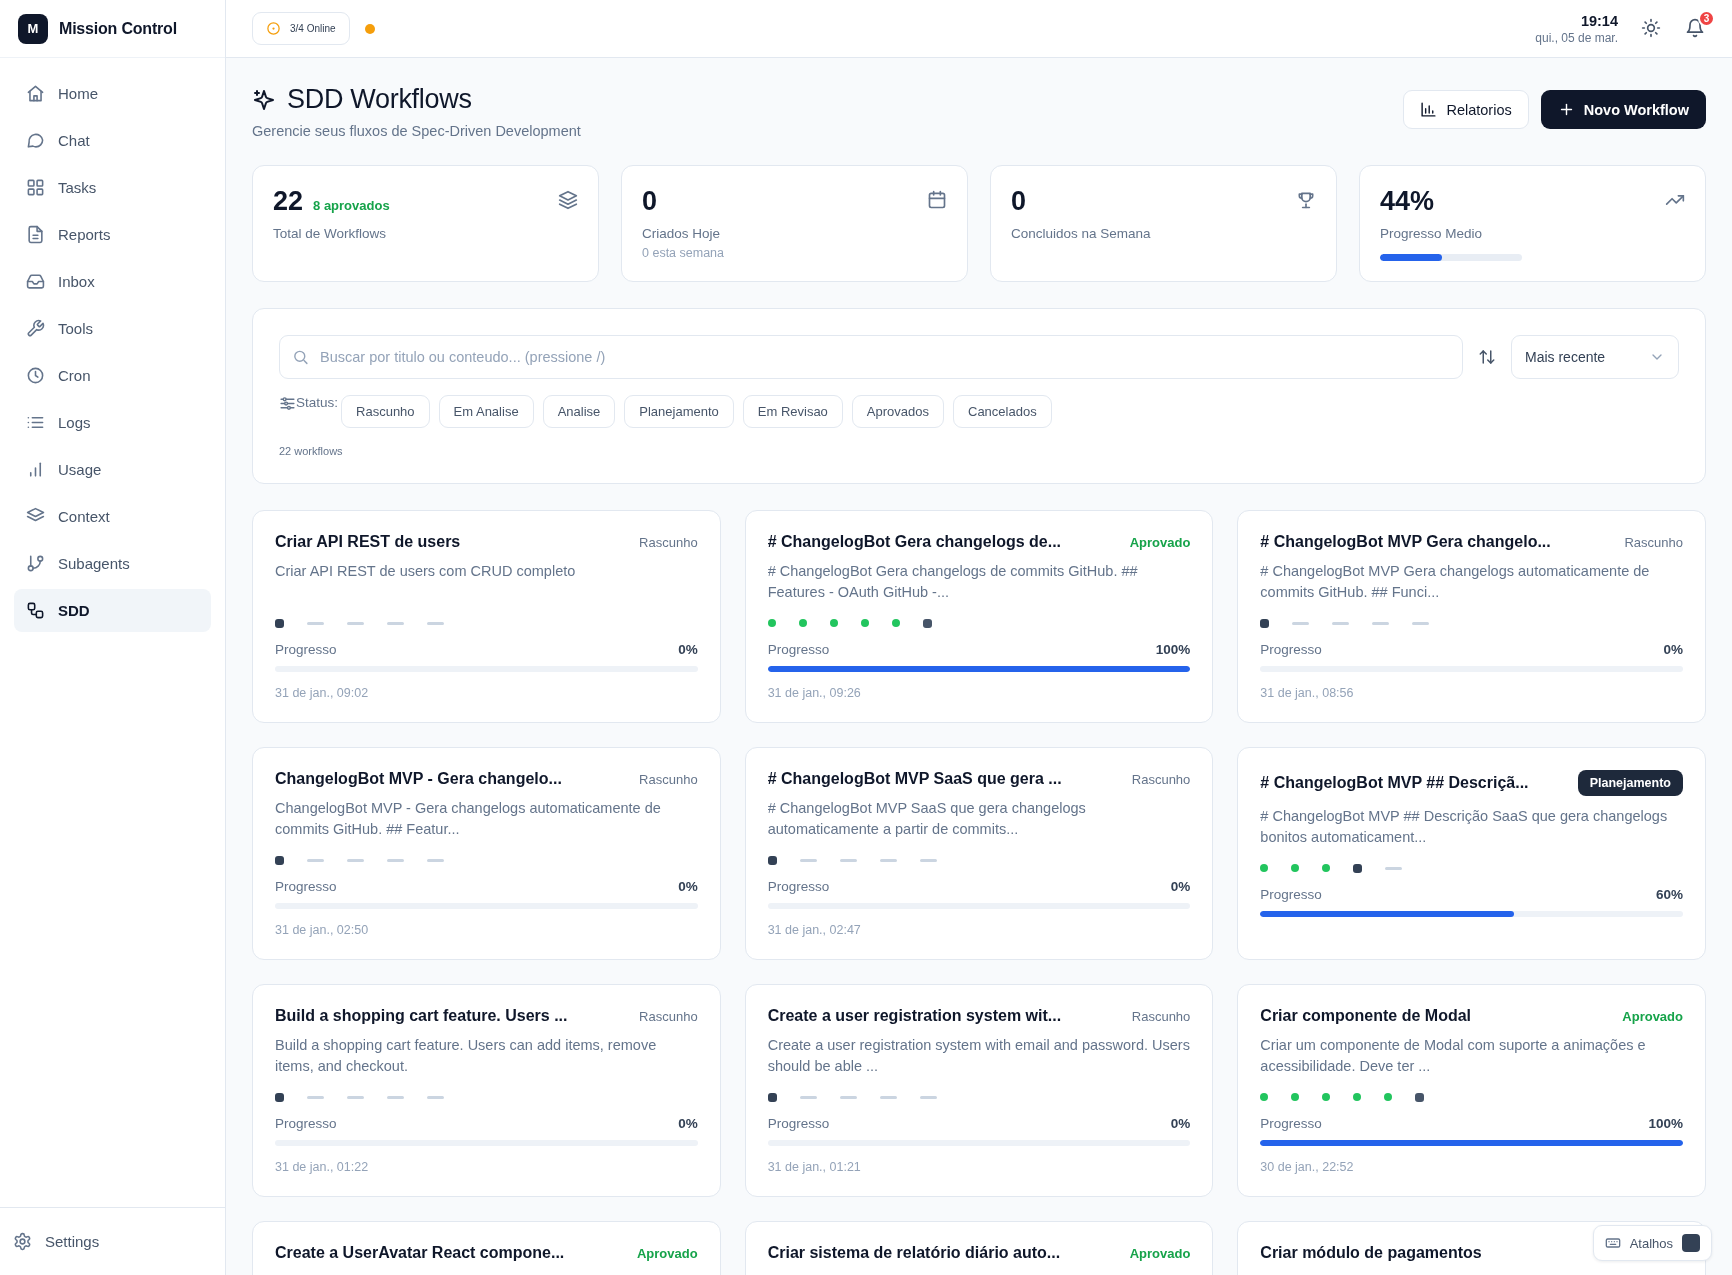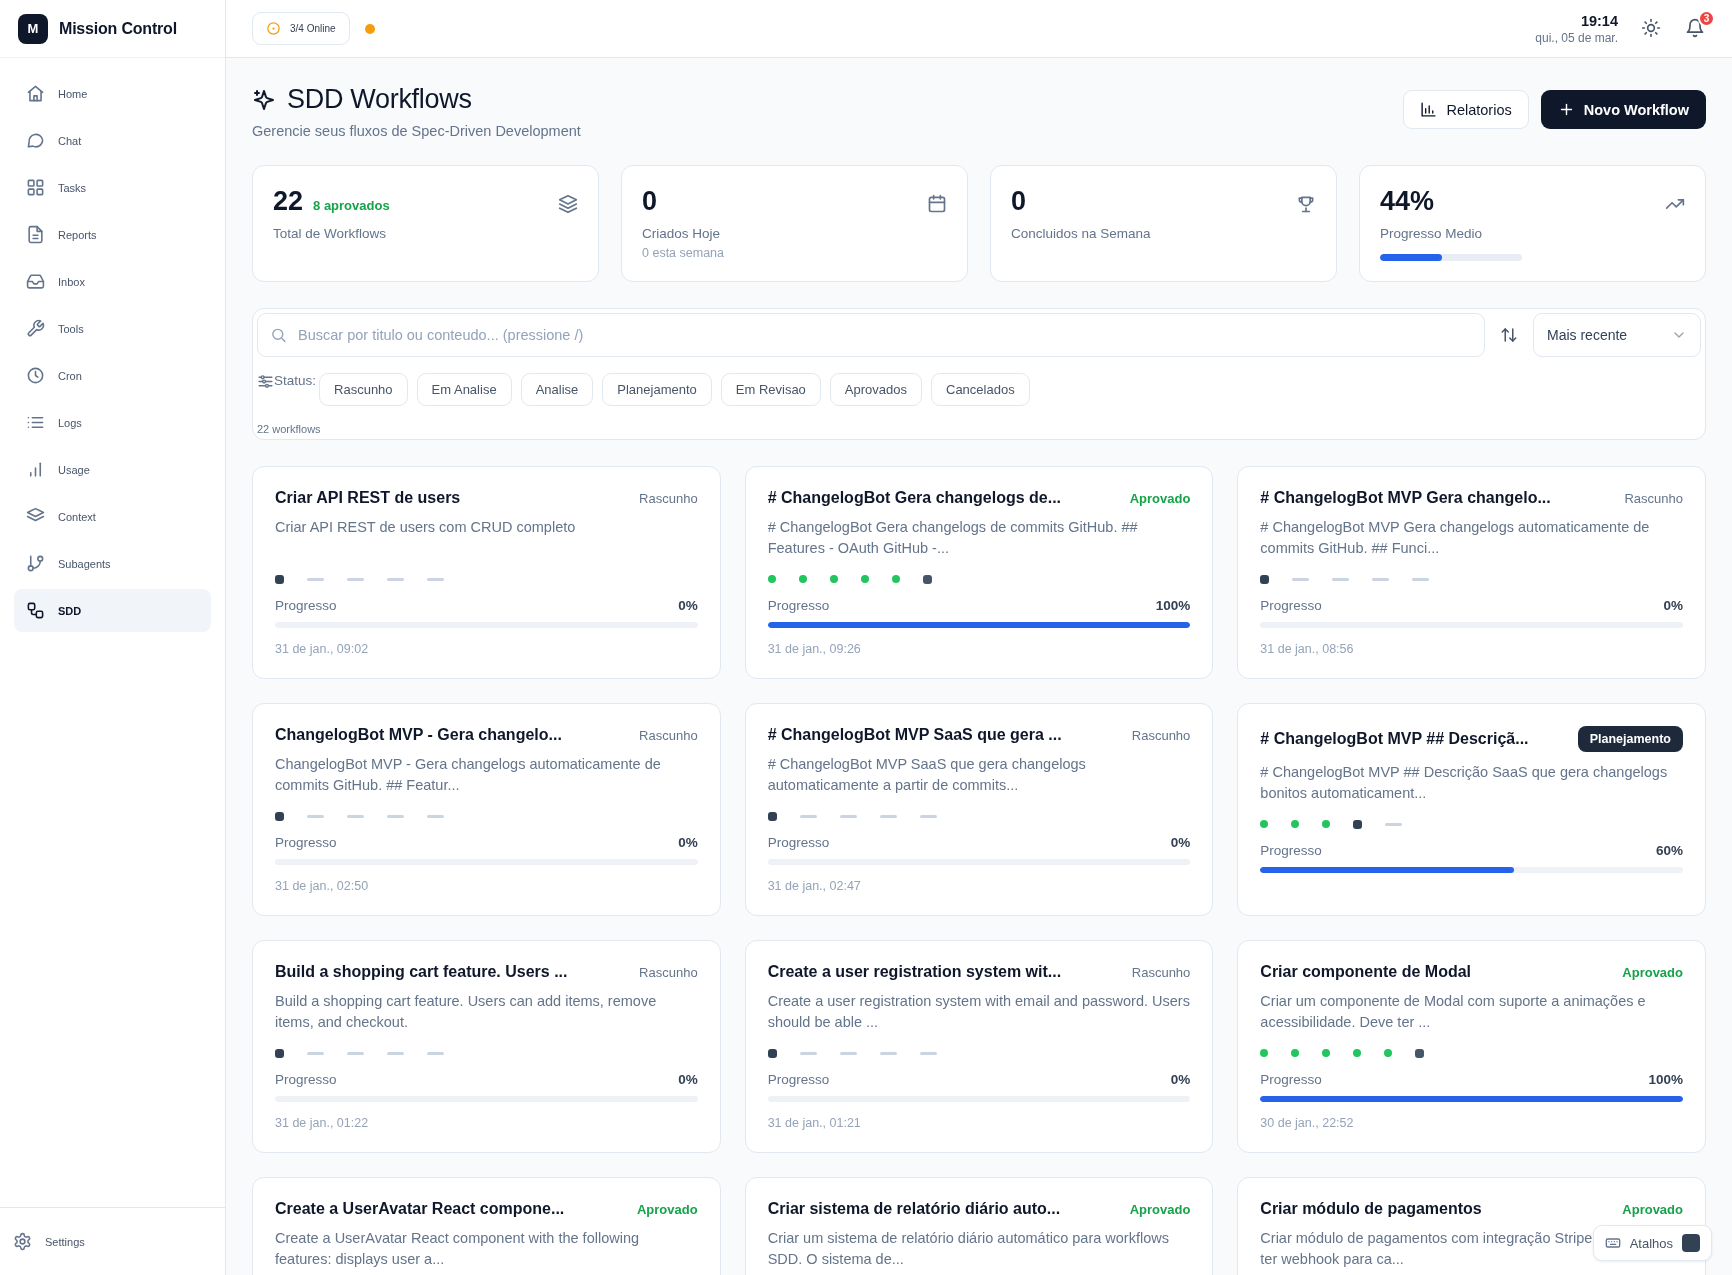--- a/index.html
+++ b/index.html
@@ -9,21 +9,21 @@
   .icon svg{width:100%;height:100%;display:block}
 
   .app{display:flex;width:100%;height:100%}
 
   
   .sidebar{width:226px;background:#fff;border-right:1px solid #e2e8f0;display:flex;flex-direction:column}
   .brand{height:58px;display:flex;align-items:center;gap:11px;padding:0 18px;border-bottom:1px solid #eef2f7}
   .brand-logo{width:30px;height:30px;border-radius:8px;background:#0f172a;color:#fff;display:flex;align-items:center;justify-content:center;font-size:13px;font-weight:700}
   .brand-name{font-size:16px;font-weight:700;letter-spacing:-.2px}
   .nav{flex:1;padding:14px;display:flex;flex-direction:column;gap:4px}
-  .nav-item{display:flex;align-items:center;gap:13px;padding:12px 12px;border-radius:8px;font-size:11px;color:#475569;cursor:pointer}
+  .nav-item{display:flex;align-items:center;gap:13px;padding:12px 12px;border-radius:8px;font-size:15px;color:#475569;cursor:pointer}
   .nav-item .icon{width:19px;height:19px;color:#64748b}
   .nav-item.active{background:#f1f5f9;color:#0f172a;font-weight:700}
   .nav-item.active .icon{color:#0f172a}
   .sidebar-footer{border-top:1px solid #e2e8f0;padding:12px 1px}
 
   
   .main{flex:1;display:flex;flex-direction:column;min-width:0}
   .topbar{height:58px;background:#fff;border-bottom:1px solid #e2e8f0;display:flex;align-items:center;padding:0 26px;gap:15px}
   .online-chip{display:flex;align-items:center;gap:9px;border:1px solid #e2e8f0;border-radius:9px;padding:8px 13px;font-size:10px;color:#334155;background:#fff;cursor:pointer}
   .online-chip .icon{width:15px;height:15px;color:#f59e0b}
@@ -44,32 +44,32 @@
   .page-subtitle{margin-top:8px;font-size:14.5px;color:#64748b}
   .page-actions{display:flex;gap:12px;margin-top:6px}
   .btn{display:flex;align-items:center;gap:9px;border-radius:9px;font-size:14.5px;padding:10px 16px;cursor:pointer;border:1px solid transparent;font-family:inherit}
   .btn .icon{width:17px;height:17px}
   .btn-secondary{background:#fff;border-color:#e2e8f0;color:#0f172a;font-weight:500}
   .btn-primary{background:#0f172a;color:#fff;font-weight:600}
 
   
   .stats{margin-top:26px;display:grid;grid-template-columns:repeat(4,1fr);gap:22px}
   .stat-card{background:#fff;border:1px solid #e2e8f0;border-radius:12px;padding:20px;min-height:108px}
-  .stat-top{display:flex;justify-content:space-between;align-items:center}
+  .stat-top{display:flex;justify-content:space-between;align-items:flex-start}
   .stat-vrow{display:flex;align-items:baseline;gap:10px}
   .stat-value{font-size:27px;font-weight:700}
   .stat-highlight{font-size:13px;color:#16a34a;font-weight:600}
   .stat-icon{width:20px;height:20px;color:#64748b;margin-top:4px}
   .stat-label{margin-top:9px;font-size:13.5px;color:#64748b}
   .stat-sublabel{margin-top:5px;font-size:12.5px;color:#94a3b8}
   .stat-bar{margin-top:13px;width:142px;height:7px;border-radius:4px;background:#e8edf4;overflow:hidden}
   .stat-bar-fill{height:100%;background:#2563eb;border-radius:4px}
 
   
-  .filter-card{margin-top:26px;background:#fff;border:1px solid #e2e8f0;border-radius:12px;padding:4px}
+  .filter-card{margin-top:26px;background:#fff;border:1px solid #e2e8f0;border-radius:12px;padding:26px}
   .search-row{display:flex;align-items:center;gap:15px}
   .search-box{position:relative;flex:1}
   .search-icon{position:absolute;left:13px;top:50%;transform:translateY(-50%);width:17px;height:17px;color:#94a3b8}
   .search-input{width:100%;height:44px;border:1px solid #e2e8f0;border-radius:9px;padding:0 14px 0 40px;font-size:14.5px;color:#0f172a;font-family:inherit;background:#fff;outline:none}
   .search-input::placeholder{color:#94a3b8}
   .sort-icon{width:18px;height:18px;color:#475569;cursor:pointer}
   .sort-select{display:flex;align-items:center;justify-content:space-between;gap:10px;width:168px;height:44px;border:1px solid #e2e8f0;border-radius:9px;background:#fff;padding:0 13px;font-size:14px;color:#334155;font-family:inherit;cursor:pointer}
   .chev{width:16px;height:16px;color:#94a3b8}
   .chips-row{margin-top:16px;display:flex;align-items:flex-start;}
   .chips-row>.icon{width:17px;height:17px;color:#64748b}

